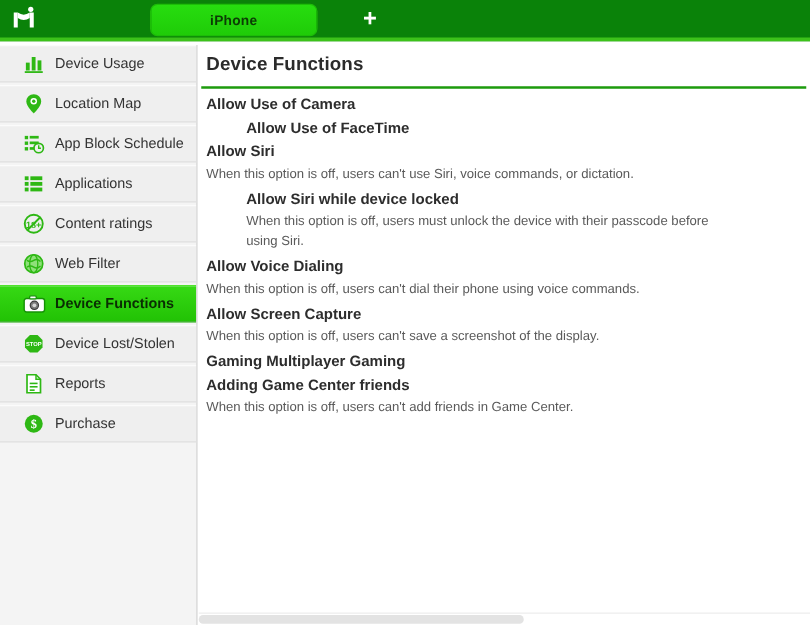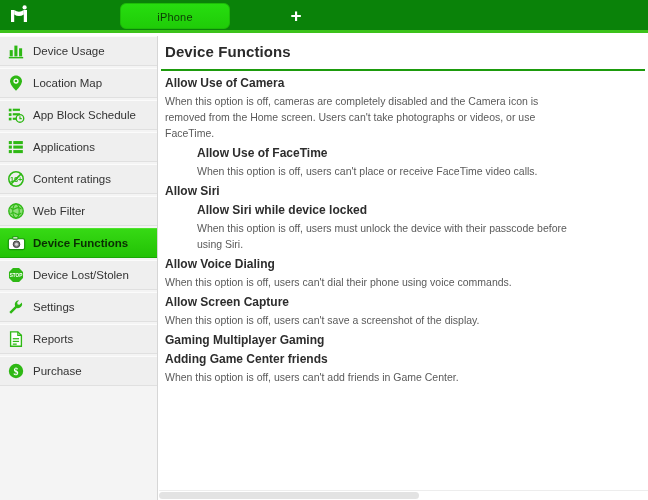--- a/index.html
+++ b/index.html
@@ -32,29 +32,29 @@
     left: 6px; top: 3px;
     width: 26px; height: 26px;
   }
   .tabstrip {
     position: absolute;
     left: 120px; top: 3px;
     height: 27px;
   }
   .tab {
     display: inline-block;
-    width: 110px; height: 26px;
+    width: 134px; height: 26px;
     line-height: 26px;
     text-align: center;
     background: #22d40b;
     background: linear-gradient(#27dd0f, #1fcc08);
     border-radius: 6px;
     color: #0c3b05;
     font-size: 11px;
-    font-weight: 400;
+    font-weight: 700;
     letter-spacing: .2px;
     cursor: pointer;
     border: 1px solid #1cbd07;
   }
   .addtab {
     position: absolute;
     left: 287px; top: 6px;
     width: 18px; height: 20px;
     color: #ffffff;
     font-size: 19px;
@@ -78,21 +78,21 @@
   .nav-item {
     position: relative;
     height: 30px;
     margin: 0 0 2px 0;
     background: #efefef;
     border-bottom: 1px solid #e0e0e0;
     border-top: 1px solid #fbfbfb;
     display: flex;
     align-items: center;
     cursor: pointer;
-    padding-left: 5px;
+    padding-left: 16px;
   }
   .nav-item.active {
     background: #2ecc0c;
     background: linear-gradient(#36d914, #22c205);
     border-top: 1px solid #4ee32c;
     border-bottom: 1px solid #18a804;
   }
   .nav-item .ico {
     width: 22px; height: 22px;
     flex: 0 0 22px;
@@ -360,28 +360,20 @@
     <div class="nav-item">
       <span class="ico">
         <svg viewBox="0 0 20 20" width="18" height="18">
           <polygon points="6.6,2.2 13.4,2.2 17.8,6.6 17.8,13.4 13.4,17.8 6.6,17.8 2.2,13.4 2.2,6.6" fill="#2eb814"></polygon>
           <text x="10" y="12.3" font-size="5.2" font-weight="700" fill="#ffffff" text-anchor="middle" font-family="Liberation Sans, sans-serif">STOP</text>
         </svg>
       </span>
       <span class="lbl">Device Lost/Stolen</span>
     </div>
 
-    <div class="nav-item">
-      <span class="ico">
-        <svg viewBox="0 0 20 20" width="18" height="18">
-          <path d="M13.4 2.6 a4.6 4.6 0 0 0 -4.4 6.6 L2.6 15.6 l1.9 1.9 l6.4 -6.4 a4.6 4.6 0 0 0 5.6 -6.1 l-2.6 2.6 l-2.1 -0.5 l-0.5 -2.1 z" fill="#2eb814"></path>
-        </svg>
-      </span>
-      <span class="lbl">Settings</span>
-    </div>
 
     <div class="nav-item">
       <span class="ico">
         <svg viewBox="0 0 20 20" width="18" height="18">
           <path d="M4 2 h8 l4 4 v12 h-12 z" fill="#ffffff" stroke="#2eb814" stroke-width="1.5"></path>
           <path d="M12 2 v4 h4" fill="none" stroke="#2eb814" stroke-width="1.3"></path>
           <rect x="6.4" y="9" width="7" height="1.4" fill="#2eb814"></rect>
           <rect x="6.4" y="12" width="7" height="1.4" fill="#2eb814"></rect>
           <rect x="6.4" y="15" width="4.4" height="1.4" fill="#2eb814"></rect>
         </svg>
@@ -401,40 +393,39 @@
 
   </div>
 
   <div class="main">
     <div class="page-title">Device Functions</div>
     <div class="title-rule"></div>
 
     <div class="options" id="options-list">
         <div class="opt ctl-mid">
           <div class="opt-title">Allow Use of Camera</div>
-          <div class="opt-desc">When this option is off, cameras are completely disabled and the Camera icon is removed from the Home screen. Users can't take photographs or videos, or use FaceTime.</div>
           <div class="control">
             <div class="sel">
               <span class="sel-val">On</span>
               <span class="caret"></span>
             </div>
           </div>
         </div>
         <div class="opt indent ctl-mid">
           <div class="opt-title">Allow Use of FaceTime</div>
-          <div class="opt-desc">When this option is off, users can't place or receive FaceTime video calls.</div>
           <div class="control">
             <div class="sel">
               <span class="sel-val">On</span>
               <span class="caret"></span>
             </div>
           </div>
         </div>
         <div class="opt">
           <div class="opt-title">Allow Siri</div>
+          <div class="opt-desc">When this option is off, users can't use Siri, voice commands, or dictation.</div>
           <div class="control">
             <div class="tgl">
               <span class="on">ON</span>
               <span class="knob"></span>
             </div>
           </div>
         </div>
         <div class="opt indent">
           <div class="opt-title">Allow Siri while device locked</div>
           <div class="opt-desc">When this option is off, users must unlock the device with their passcode before using Siri.</div>

